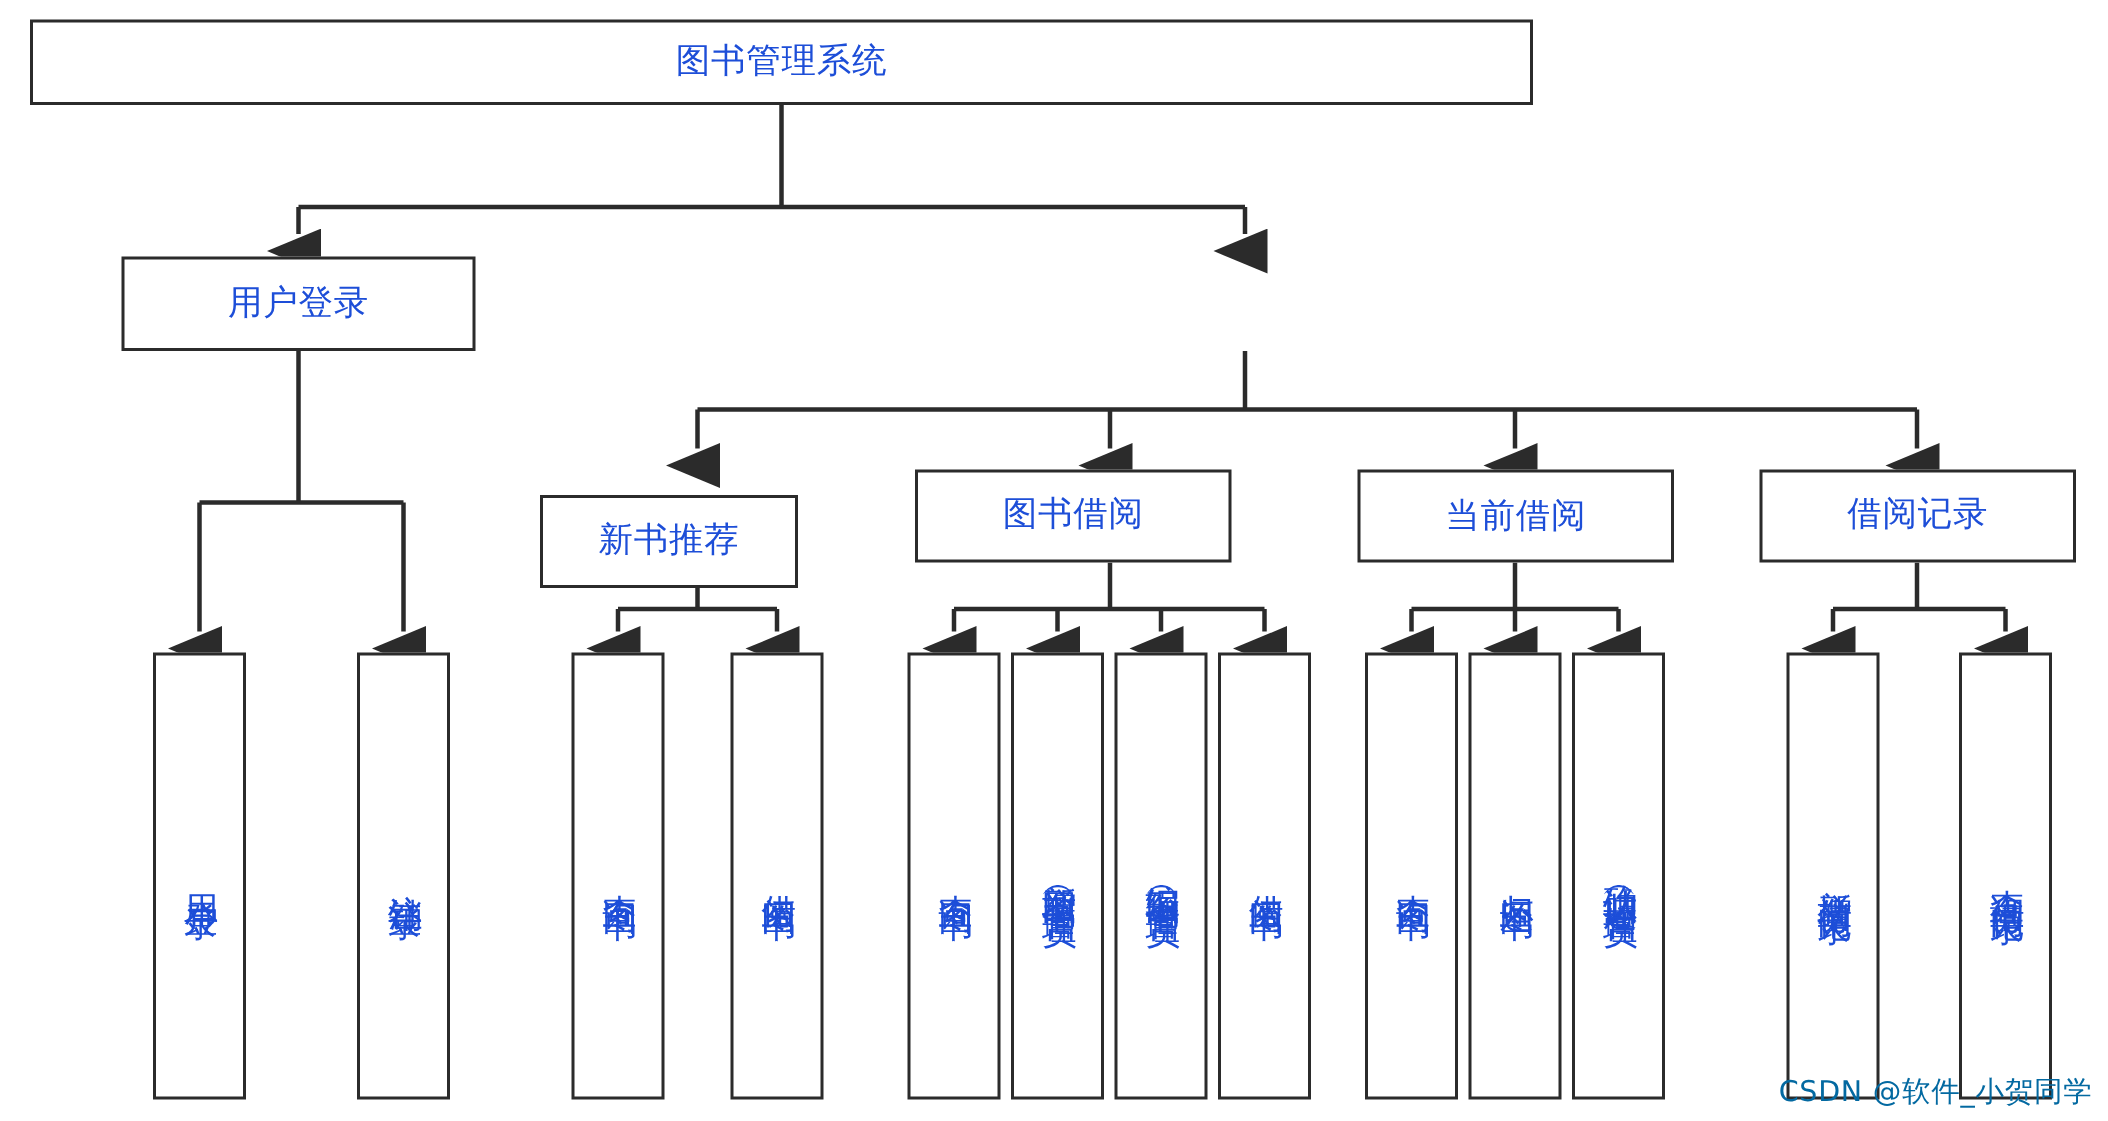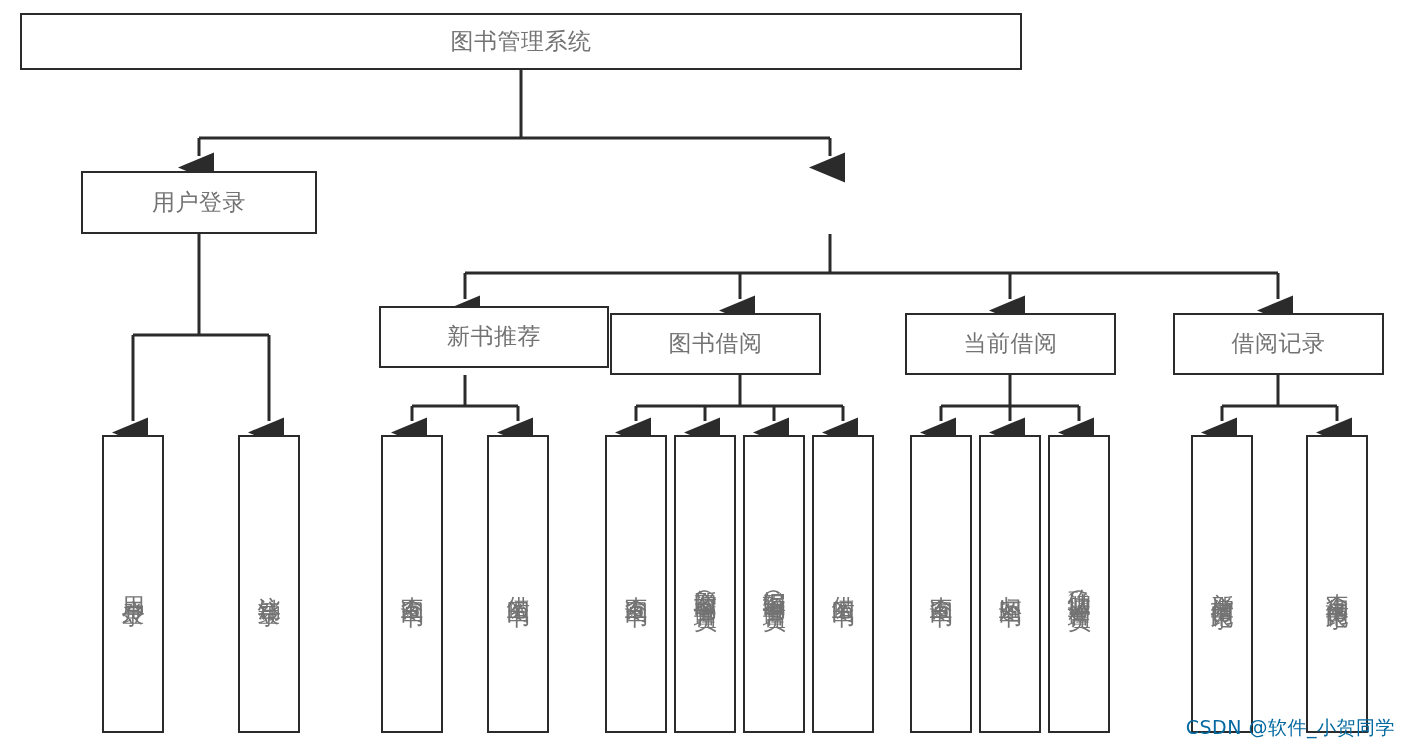--- a/index.html
+++ b/index.html
@@ -26,21 +26,21 @@
     pointer-events: none;
   }
   .node {
     position: absolute;
     box-sizing: border-box;
     border: 2px solid #2b2b2b;
     background: #ffffff;
     display: flex;
     align-items: center;
     justify-content: center;
-    color: #737373;
+    color: #1d4ed8;
   }
   .node.horiz {
     font-size: 23px;
     letter-spacing: 0.5px;
     line-height: 1.2;
   }
   .node.vert {
     writing-mode: vertical-rl;
     text-orientation: upright;
     font-size: 23px;
@@ -125,21 +125,21 @@
   </svg>
 
   <div class="node horiz" style="left:20px; top:13px; width:1002px; height:57px;">
     <span>图书管理系统</span>
   </div>
 
   <div class="node horiz" style="left:81px; top:171px; width:236px; height:63px;">
     <span>用户登录</span>
   </div>
 
-  <div class="node horiz" style="left:360px; top:306px; width:230px; height:62px;margin-left:19px;">
+  <div class="node horiz" style="left:360px; top:330px; width:172px; height:62px;">
     <span>新书推荐</span>
   </div>
   <div class="node horiz" style="left:610px; top:313px; width:211px; height:62px;">
     <span>图书借阅</span>
   </div>
   <div class="node horiz" style="left:905px; top:313px; width:211px; height:62px;font-family:Liberation Serif, serif;">
     <span>当前借阅</span>
   </div>
   <div class="node horiz" style="left:1173px; top:313px; width:211px; height:62px;">
     <span>借阅记录</span>

